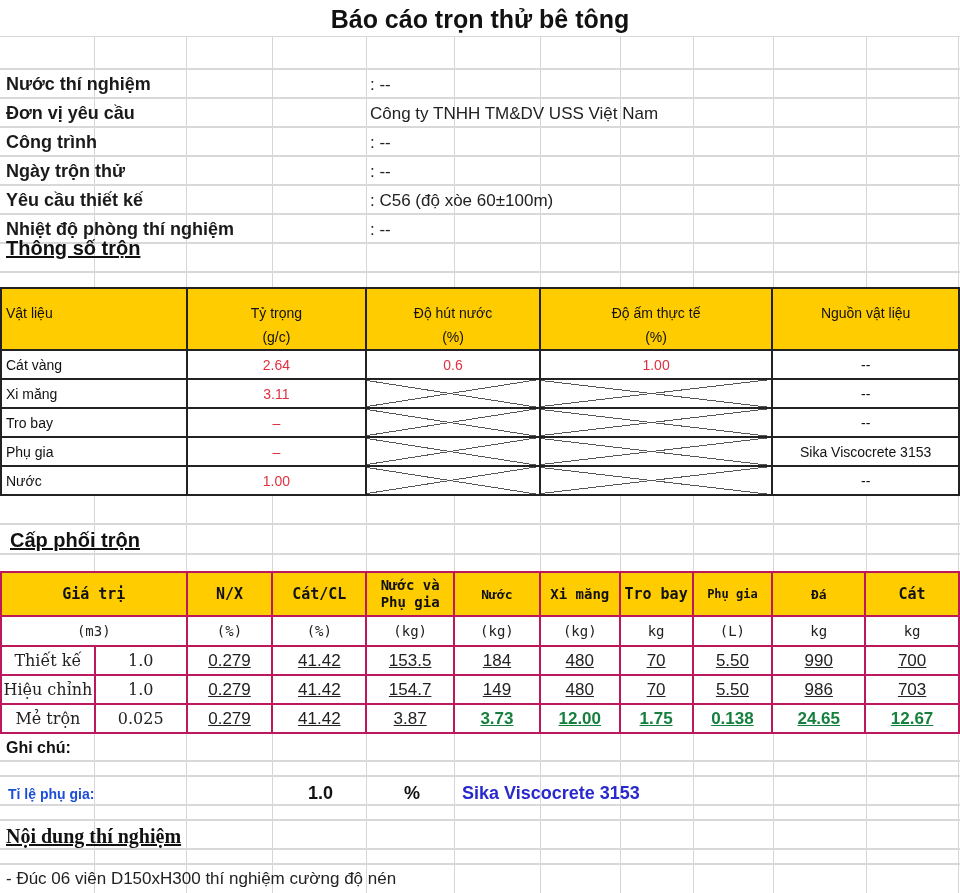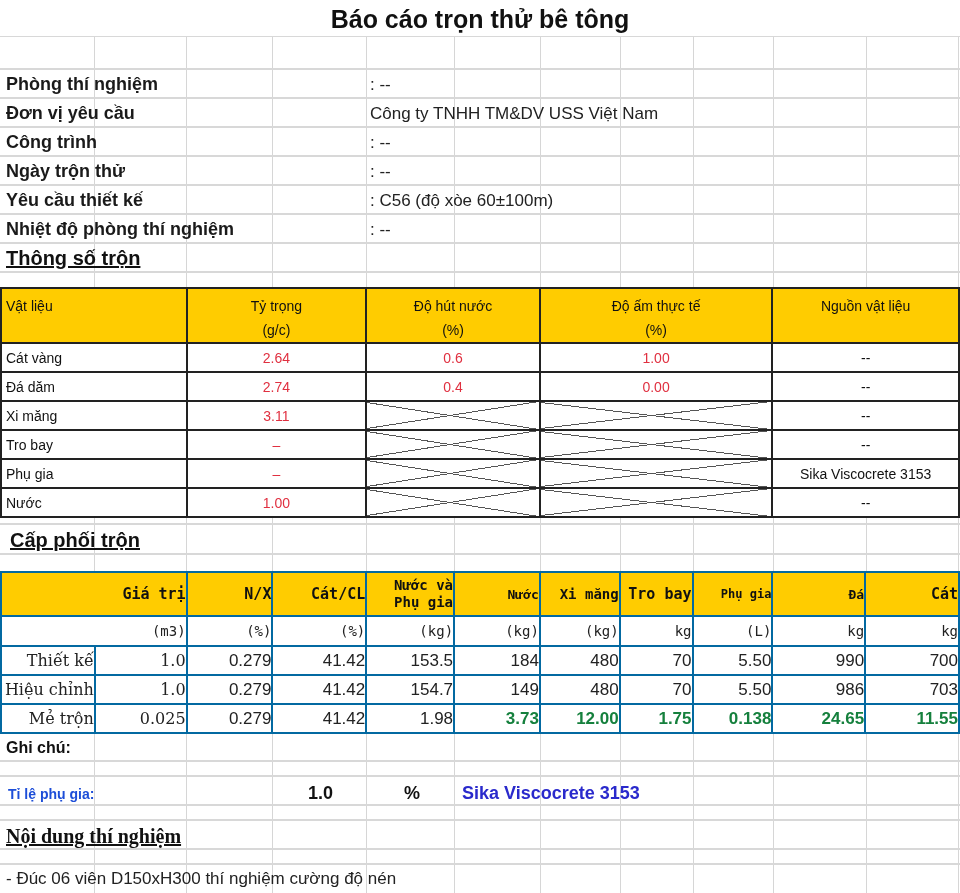--- a/index.html
+++ b/index.html
@@ -17,34 +17,34 @@
 
   .info-label { left: 6px; font-size: 18px; font-weight: bold; color: #1a1a1a; line-height: 28px; }
   .info-value { left: 370px; font-size: 17px; color: #222; line-height: 28px; }
 
   .section { font-size: 20px; font-weight: bold; text-decoration: underline; line-height: 28px; color: #111; }
 
   
   table { border-collapse: collapse; position: absolute; background: #fff; }
   .t1 { left: 0; top: 287px; width: 960px; }
   .t1 td { border: 2px solid #222; font-size: 14px; height: 29px; text-align: center; padding: 0 4px; }
-  .t1 thead td { background: #ffcc00; height: 53px; vertical-align: top; padding-top: 5px; line-height: 24px; }
+  .t1 thead td { background: #ffcc00; height: 53px; vertical-align: top; padding-top: 12px; line-height: 24px; }
   .t1 thead td.left { text-align: left; }
   .t1 td.mat { text-align: left; color: #111; border-right-color: transparent; }
   .t1 td.mat2 { border-left: none; }
   .red { color: #e03040; }
   .x-cell { background-image:
       linear-gradient(to top right, transparent calc(50% - 1px), #555 calc(50% - 1px), #555 calc(50% + 0px), transparent calc(50% + 0px)),
       linear-gradient(to bottom right, transparent calc(50% - 1px), #555 calc(50% - 1px), #555 calc(50% + 0px), transparent calc(50% + 0px));
   }
 
   
   .t2 { left: 0; top: 571px; width: 960px; }
-  .t2 td { border: 2px solid #0369a1; font-size: 16px; height: 29px; text-align: right; color: #222; font-family: "DejaVu Serif", serif; }
-  .t2 td.num { font-family: "Liberation Sans", sans-serif; font-size: 17px; }
+  .t2 td { border: 2px solid #be185d; font-size: 16px; height: 29px; text-align: center; color: #222; font-family: "DejaVu Serif", serif; }
+  .t2 td.num { font-family: "Liberation Sans", sans-serif; font-size: 17px; text-decoration: underline; }
   .t2 thead tr.h1 td { background: #ffcc00; height: 44px; font-weight: bold; font-family: "DejaVu Sans Mono", monospace; font-size: 15px; line-height: 17px; color: #111; }
   .t2 thead tr.h2 td { height: 30px; font-size: 14px; font-family: "DejaVu Sans Mono", monospace; }
   .t2 .bold { font-weight: bold; color: #15803d; }
 
   .note-label { left: 6px; top: 734px; font-size: 16px; font-weight: bold; line-height: 28px; }
   .ratio-label { left: 8px; top: 780px; font-size: 14px; font-weight: bold; color: #1d4ed8; line-height: 28px; }
   .ratio-val { left: 308px; top: 779px; font-size: 18px; font-weight: bold; line-height: 28px; }
   .ratio-unit { left: 404px; top: 779px; font-size: 18px; font-weight: bold; line-height: 28px; }
   .ratio-prod { left: 462px; top: 779px; font-size: 18px; font-weight: bold; color: #2a2acc; line-height: 28px; }
   .content-item { left: 6px; top: 866px; font-size: 17px; color: #222; line-height: 26px; }
@@ -79,35 +79,35 @@
   <div class="h" style="top:775px"></div>
   <div class="h" style="top:804px"></div>
   <div class="h" style="top:819px"></div>
   <div class="h" style="top:848px"></div>
   <div class="h" style="top:863px"></div>
 </div>
 
 <div class="abs title">Báo cáo trọn thử bê tông</div>
 
 <div>
-  <div class="abs info-label" style="top:70px">Phòng thí nghiệm</div>
+  <div class="abs info-label" style="top:70px">Nước thí nghiệm</div>
   <div class="abs info-value" style="top:71px">: --</div>
   <div class="abs info-label" style="top:99px">Đơn vị yêu cầu</div>
   <div class="abs info-value" style="top:100px">Công ty TNHH TM&amp;DV USS Việt Nam</div>
   <div class="abs info-label" style="top:128px">Công trình</div>
   <div class="abs info-value" style="top:129px">: --</div>
   <div class="abs info-label" style="top:157px">Ngày trộn thử</div>
   <div class="abs info-value" style="top:158px">: --</div>
   <div class="abs info-label" style="top:186px">Yêu cầu thiết kế</div>
   <div class="abs info-value" style="top:187px">: C56 (độ xòe 60±100m)</div>
   <div class="abs info-label" style="top:215px">Nhiệt độ phòng thí nghiệm</div>
   <div class="abs info-value" style="top:216px">: --</div>
 </div>
 
-<div class="abs section" style="left:6px; top:244px;">Thông số trộn</div>
+<div class="abs section" style="left:6px; top:234px;">Thông số trộn</div>
 
 <table class="t1">
   <colgroup>
     <col style="width:94px">
       <col style="width:92px">
       <col style="width:180px">
       <col style="width:174px">
       <col style="width:233px">
       <col style="width:187px">
   </colgroup>
@@ -129,28 +129,20 @@
       <td>Nguồn vật liệu</td>
     </tr>
   </thead>
   <tbody>
     <tr>
       <td class="mat">Cát vàng</td>
         <td class="mat2"></td>
       <td class="red">2.64</td>
       <td class="red">0.6</td>
       <td class="red">1.00</td>
-      <td>--</td>
-    </tr>
-    <tr>
-      <td class="mat">Đá dăm</td>
-        <td class="mat2"></td>
-      <td class="red">2.74</td>
-      <td class="red">0.4</td>
-      <td class="red">0.00</td>
       <td>--</td>
     </tr>
     <tr>
       <td class="mat">Xi măng</td>
         <td class="mat2"></td>
       <td class="red">3.11</td>
       <td class="x-cell"></td>
       <td class="x-cell"></td>
       <td>--</td>
     </tr>
@@ -248,27 +240,27 @@
       <td class="num">70</td>
       <td class="num">5.50</td>
       <td class="num">986</td>
       <td class="num">703</td>
     </tr>
     <tr>
       <td>Mẻ trộn</td>
       <td>0.025</td>
       <td class="num">0.279</td>
       <td class="num">41.42</td>
-      <td class="num">1.98</td>
+      <td class="num">3.87</td>
       <td class="num bold">3.73</td>
       <td class="num bold">12.00</td>
       <td class="num bold">1.75</td>
       <td class="num bold">0.138</td>
       <td class="num bold">24.65</td>
-      <td class="num bold">11.55</td>
+      <td class="num bold">12.67</td>
     </tr>
   </tbody>
 </table>
 
 <div class="abs note-label">Ghi chú:</div>
 <div class="abs ratio-label">Tỉ lệ phụ gia:</div>
 <div class="abs ratio-val">1.0</div>
 <div class="abs ratio-unit">%</div>
 <div class="abs ratio-prod">Sika Viscocrete 3153</div>
 

